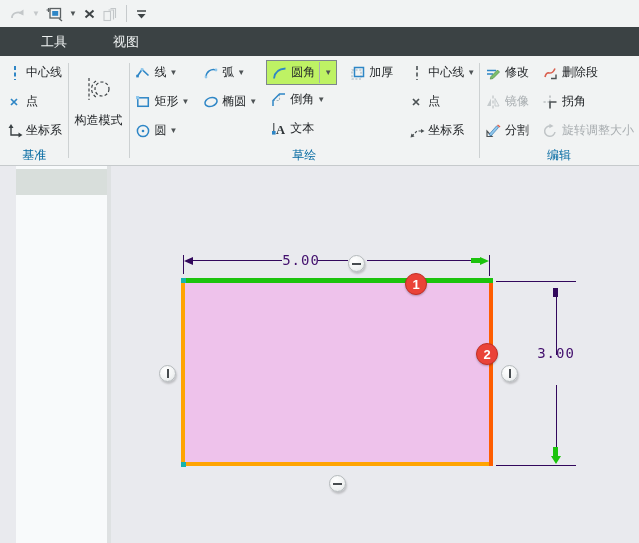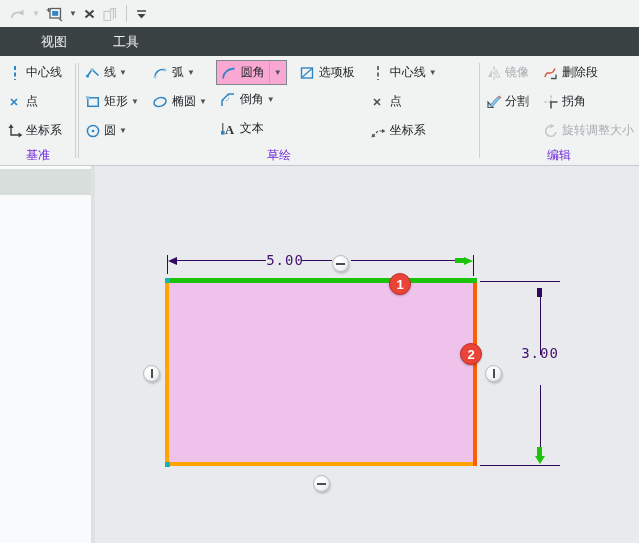--- a/index.html
+++ b/index.html
@@ -15,33 +15,33 @@
 
   
   .tabbar { height:29px; background:#3b4244; display:flex; align-items:center; padding-left:26px; gap:16px; }
   .tab { color:#eef1f1; font-size:13px; padding:5px 15px; cursor:default; }
 
   
   .ribbon { height:110px; background:#f1f3f3; border-bottom:1px solid #c6cacc; display:flex; padding:2px 2px 0 2px; overflow:hidden; }
   .rdivider { width:1px; background:#cdd1d2; margin:5px 1px 7px 1px; }
   .rgroup { display:flex; flex-direction:column; }
   .rgroup-cols { display:flex; flex:1; align-items:flex-start; }
-  .rgroup-label { text-align:center; font-size:12px; color:#6d28d9; height:17px; line-height:15px; }
+  .rgroup-label { text-align:center; font-size:12px; color:#0369a1; height:17px; line-height:15px; }
   .rcol { display:flex; flex-direction:column; }
   .rbtn { display:flex; align-items:center; height:29px; padding:0 3px; font-size:12px; color:#232629; white-space:nowrap; cursor:default; }
   .rbtn .ricon { width:19px; height:17px; margin-right:2px; display:flex; align-items:center; justify-content:center; flex:none; }
   .rbtn .caret { font-size:8px; color:#4e5355; margin-left:3px; }
   .rbtn.disabled { color:#a9aeb1; }
-  .rbtn.selected { border:1px solid #7d868c; background:#f9a8d4; height:25px; margin-top:2px; padding:0 0 0 3px; }
+  .rbtn.selected { border:1px solid #7d868c; background:#bef264; height:25px; margin-top:2px; padding:0 0 0 3px; }
   .rbtn.selected .caret { border-left:1px solid #a8aeb2; padding:6px 4px; margin-left:4px; }
   .bigbtn { width:58px; display:flex; flex-direction:column; align-items:center; justify-content:center; height:87px; font-size:12px; color:#232629; cursor:default; }
   .bigbtn .bicon { margin-bottom:5px; }
 
   
-  .workarea { display:flex; height:377px; }
+  .workarea { display:flex; height:377px;padding-left:16px; }
   .leftpanel { width:95px; background:#f8fafb; border-right:4px solid #dee1e2; flex:none; }
   .leftpanel-header { height:26px; background:#d8dedb; margin-top:3px; }
   .canvas { flex:1; position:relative; background:#e9eaee; }
   .abs { position:absolute; }
 
   .dimline { background:#32085c; }
   .dimtext { font-family:"DejaVu Sans Mono", monospace; font-size:14px; color:#43106e; letter-spacing:1px; text-align:center; }
   .handle-circle { width:17px; height:17px; border-radius:50%; background:radial-gradient(circle at 38% 32%, #ffffff 0%, #f2f4f4 55%, #dfe2e3 100%); border:1px solid #b5babc; box-shadow:1px 2px 2px rgba(0,0,0,0.18); display:flex; align-items:center; justify-content:center; }
   .glyph-minus { width:9px; height:2px; background:#474c4f; }
   .glyph-vbar { width:2px; height:9px; background:#474c4f; }
@@ -84,22 +84,22 @@
   <span class="tsep"></span>
   <span class="qicon">
     <svg width="13" height="12" viewBox="0 0 13 12">
         <path d="M2 3 h9" stroke="#3e4446" stroke-width="1.5"></path>
         <path d="M2.5 6 h8 L6.5 10.5 z" fill="#3e4446"></path>
       </svg>
   </span>
 </div>
 
 <div class="tabbar">
+  <span class="tab">工具</span>
   <span class="tab">视图</span>
-  <span class="tab">工具</span>
 </div>
 
 <div class="ribbon">
 
   <div class="rgroup" style="width:72px">
     <div class="rgroup-cols">
       <div class="rcol">
         <div class="rbtn">
           <span class="ricon">
               <svg width="16" height="16">
@@ -127,20 +127,32 @@
           <span>坐标系</span>
         </div>
       </div>
     </div>
     <div class="rgroup-label">基准</div>
   </div>
 
   <div class="rdivider"></div>
 
   <div class="rgroup">
+    <div class="rgroup-cols">
+      <div class="bigbtn">
+        <span class="bicon">
+          <svg width="30" height="30" viewBox="0 0 30 30">
+              <line x1="5" y1="4" x2="5" y2="26" stroke="#3c4245" stroke-width="1.2" stroke-dasharray="3 2.2"></line>
+              <path d="M12 7 A 9.5 9.5 0 0 0 12 23" fill="none" stroke="#3c4245" stroke-width="1.2" stroke-dasharray="3 2.2"></path>
+              <circle cx="18" cy="15" r="7" fill="none" stroke="#3c4245" stroke-width="1.2" stroke-dasharray="3 2.2"></circle>
+            </svg>
+        </span>
+        <span>构造模式</span>
+      </div>
+    </div>
     <div class="rgroup-label"></div>
   </div>
 
   <div class="rdivider"></div>
 
   <div class="rgroup" style="flex:1">
     <div class="rgroup-cols">
       <div class="rcol">
         <div class="rbtn">
           <span class="ricon">
@@ -224,25 +236,25 @@
                 <line x1="2.8" y1="2" x2="2.8" y2="10" stroke="#2f3538" stroke-width="1"></line>
               </svg>
             </span>
           <span>文本</span>
         </div>
       </div>
       <div class="rcol" style="margin-left:8px">
         <div class="rbtn">
           <span class="ricon">
               <svg width="16" height="16">
-                <rect x="2.5" y="3" width="11" height="10" fill="none" stroke="#2e86c6" stroke-width="1.4"></rect>
-                <line x1="3.2" y1="12.3" x2="12.8" y2="3.7" stroke="#2e86c6" stroke-width="1.2"></line>
-              </svg>
-            </span>
-          <span>选项板</span>
+                <rect x="2" y="5" width="9" height="9" fill="none" stroke="#9fb2bd" stroke-width="1.1" stroke-dasharray="2 1.6"></rect>
+                <rect x="4.5" y="2.5" width="9" height="9" fill="none" stroke="#2e86c6" stroke-width="1.5"></rect>
+              </svg>
+            </span>
+          <span>加厚</span>
         </div>
       </div>
       <div class="rcol" style="margin-left:8px">
         <div class="rbtn">
           <span class="ricon">
               <svg width="16" height="16">
                 <line x1="8" y1="1" x2="8" y2="15" stroke="#4c5254" stroke-width="1.6" stroke-dasharray="4 2.5"></line>
               </svg>
             </span>
           <span>中心线</span>
@@ -269,20 +281,29 @@
       </div>
     </div>
     <div class="rgroup-label">草绘</div>
   </div>
 
   <div class="rdivider"></div>
 
   <div class="rgroup">
     <div class="rgroup-cols">
       <div class="rcol">
+        <div class="rbtn">
+          <span class="ricon">
+              <svg width="17" height="16">
+                <path d="M2 5.5 h9 M2 9 h6" stroke="#2e86c6" stroke-width="1.3"></path>
+                <path d="M6 11.5 L12.5 5 l2 2 L8 13.5 l-2.8 .6 z" fill="#7cbf6c" stroke="#4f8a42" stroke-width=".7"></path>
+              </svg>
+            </span>
+          <span>修改</span>
+        </div>
         <div class="rbtn disabled">
           <span class="ricon">
               <svg width="16" height="16">
                 <line x1="8" y1="1.5" x2="8" y2="14.5" stroke="#b9bec0" stroke-width="1.1" stroke-dasharray="3 2"></line>
                 <path d="M6 4.5 L2 12 L6 12 z" fill="#c6cbcd"></path>
                 <path d="M10 4.5 L14 12 L10 12 z" fill="none" stroke="#c6cbcd" stroke-width="1"></path>
               </svg>
             </span>
           <span>镜像</span>
         </div>

